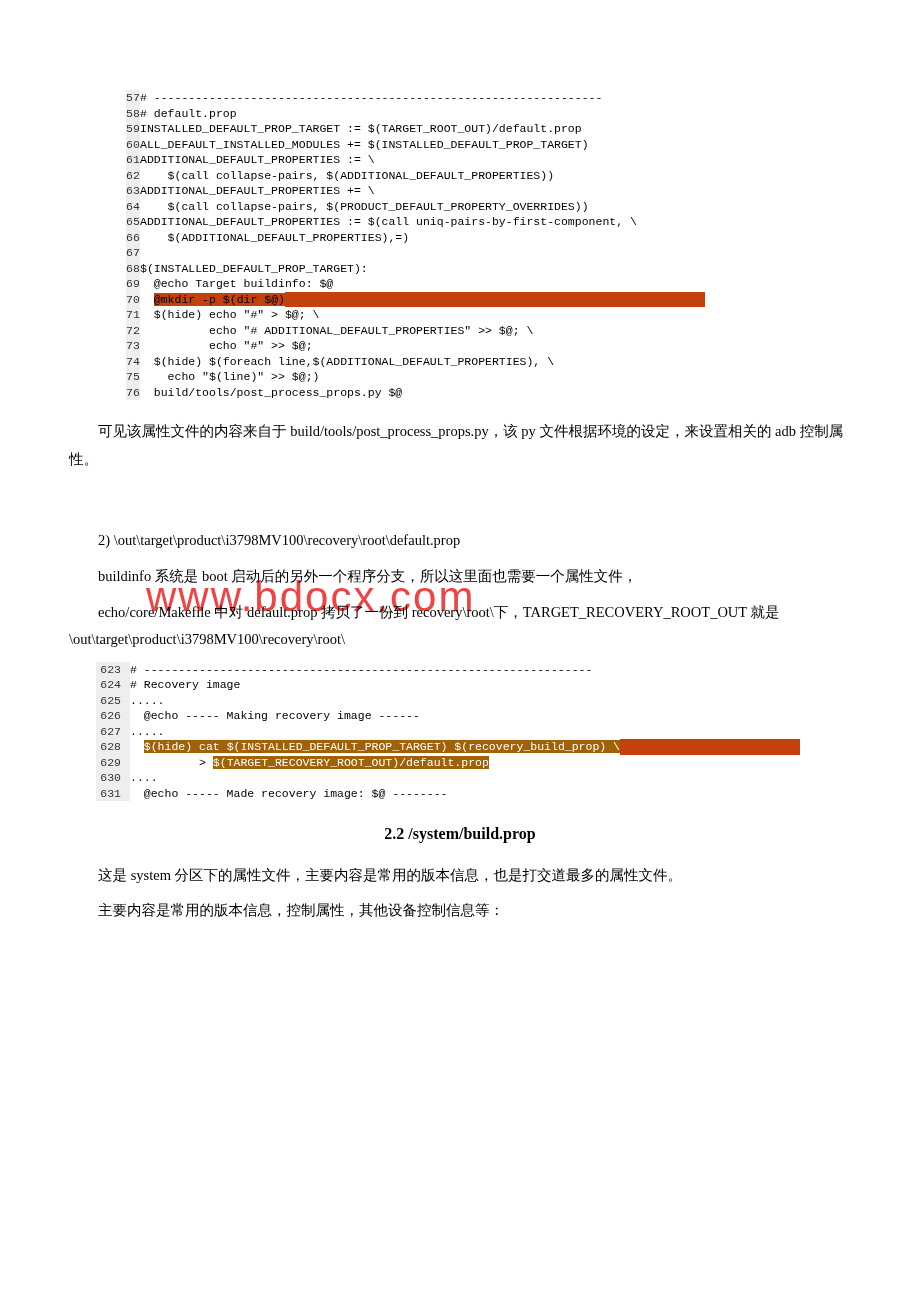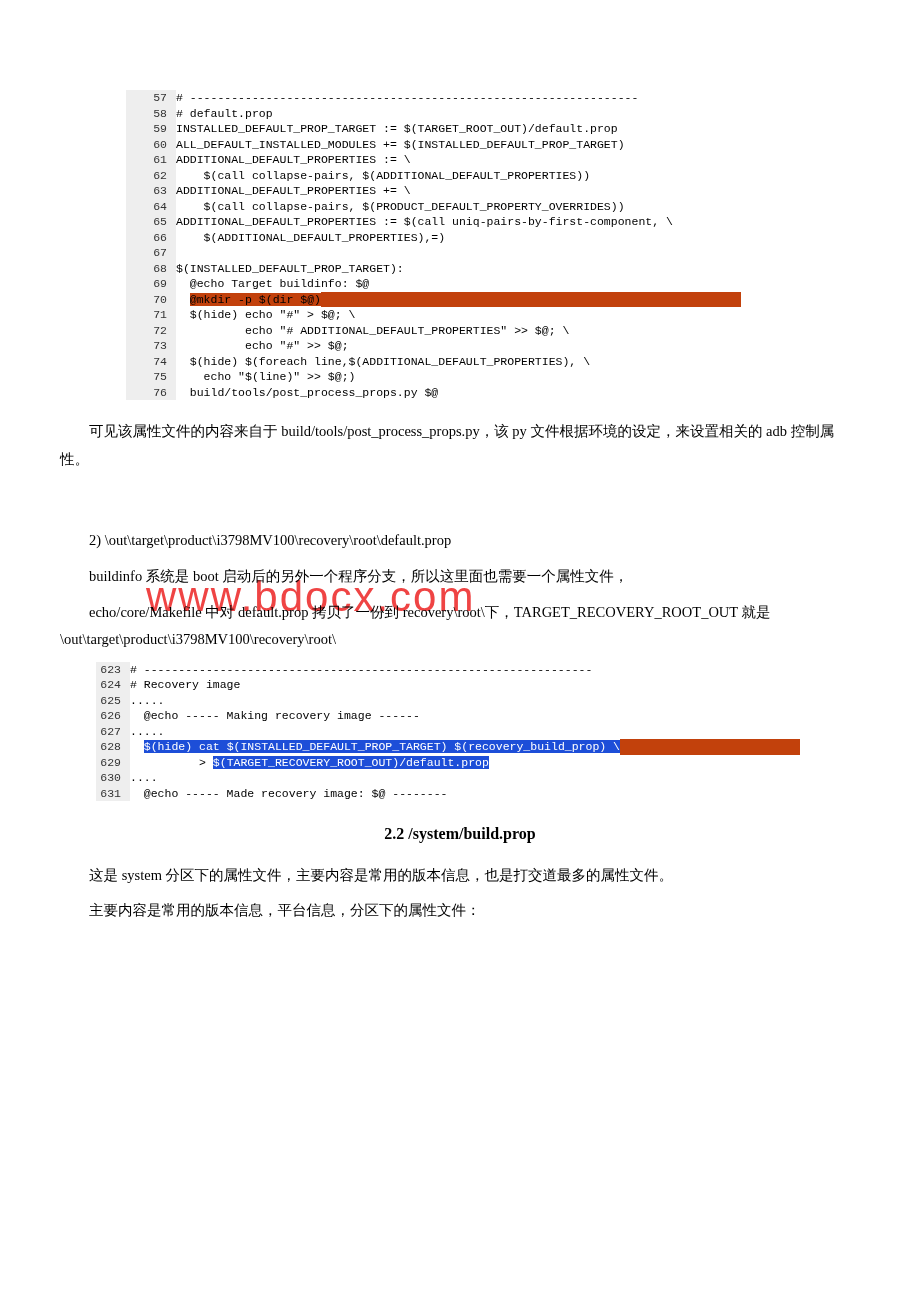--- a/index.html
+++ b/index.html
@@ -15,32 +15,32 @@
     .code-block {
       font-family: "Courier New", monospace;
       font-size: 11.5px;
       line-height: 1.35;
       white-space: pre;
       margin: 0 0 18px 70px;
       position: relative;
     }
     .code-block .gutter {
       display: inline-block;
-      width: 50px;
+      width: 14px;
       text-align: right;
       padding-right: 8px;
       color: #333;
       background: #eeeeee;
       border-right: 1px solid transparent;
     }
     .code-line { display:block; }
     .code-line .code-text { white-space: pre; }
     .code-line .hl { background: #c2410c; }
-    .code-line .hl-dark { background: #1d4ed8; color: #fff; }
-    .para { margin: 8px 4px; text-indent: 2em; }
+    .code-line .hl-dark { background: #a16207; color: #fff; }
+    .para { margin: 8px 13px; text-indent: 2em; }
     .sec-head { font-weight: bold; text-align: center; font-size: 16px; margin: 12px 0 12px 0; font-family: "Times New Roman", serif;}
     .watermark {
       position: absolute;
       font-size: 42px;
       color: #ef4444;
       font-family: Arial, sans-serif;
       letter-spacing: 2px;
       pointer-events: none;
       z-index: -1;
     }
@@ -61,13 +61,13 @@
   <p class="para">buildinfo 系统是 boot 启动后的另外一个程序分支，所以这里面也需要一个属性文件，</p>
 </div>
 
 <p class="para">echo/core/Makefile 中对 default.prop 拷贝了一份到 recovery\root\下，TARGET_RECOVERY_ROOT_OUT 就是\out\target\product\i3798MV100\recovery\root\</p>
 
 <div class="code-block" id="code2" style="margin-left:40px"><span class="code-line"><span class="gutter" style="width: 34px;">623</span><span class="code-text"># -----------------------------------------------------------------</span></span><span class="code-line"><span class="gutter" style="width: 34px;">624</span><span class="code-text"># Recovery image</span></span><span class="code-line"><span class="gutter" style="width: 34px;">625</span><span class="code-text">.....</span></span><span class="code-line"><span class="gutter" style="width: 34px;">626</span><span class="code-text">  @echo ----- Making recovery image ------</span></span><span class="code-line"><span class="gutter" style="width: 34px;">627</span><span class="code-text">.....</span></span><span class="code-line"><span class="gutter" style="width: 34px;">628</span><span class="code-text">  </span><span class="code-text hl-dark">$(hide) cat $(INSTALLED_DEFAULT_PROP_TARGET) $(recovery_build_prop) \</span><span class="hl" style="display: inline-block; width: 180px;">&nbsp;</span></span><span class="code-line"><span class="gutter" style="width: 34px;">629</span><span class="code-text">          &gt; </span><span class="code-text hl-dark">$(TARGET_RECOVERY_ROOT_OUT)/default.prop</span></span><span class="code-line"><span class="gutter" style="width: 34px;">630</span><span class="code-text">....</span></span><span class="code-line"><span class="gutter" style="width: 34px;">631</span><span class="code-text">  @echo ----- Made recovery image: $@ --------</span></span></div>
 
 <div class="sec-head">2.2 /system/build.prop</div>
 
 <p class="para">这是 system 分区下的属性文件，主要内容是常用的版本信息，也是打交道最多的属性文件。</p>
-<p class="para">主要内容是常用的版本信息，平台信息，分区下的属性文件：</p>
+<p class="para">主要内容是常用的版本信息，控制属性，其他设备控制信息等：</p>
 
 </body></html>

